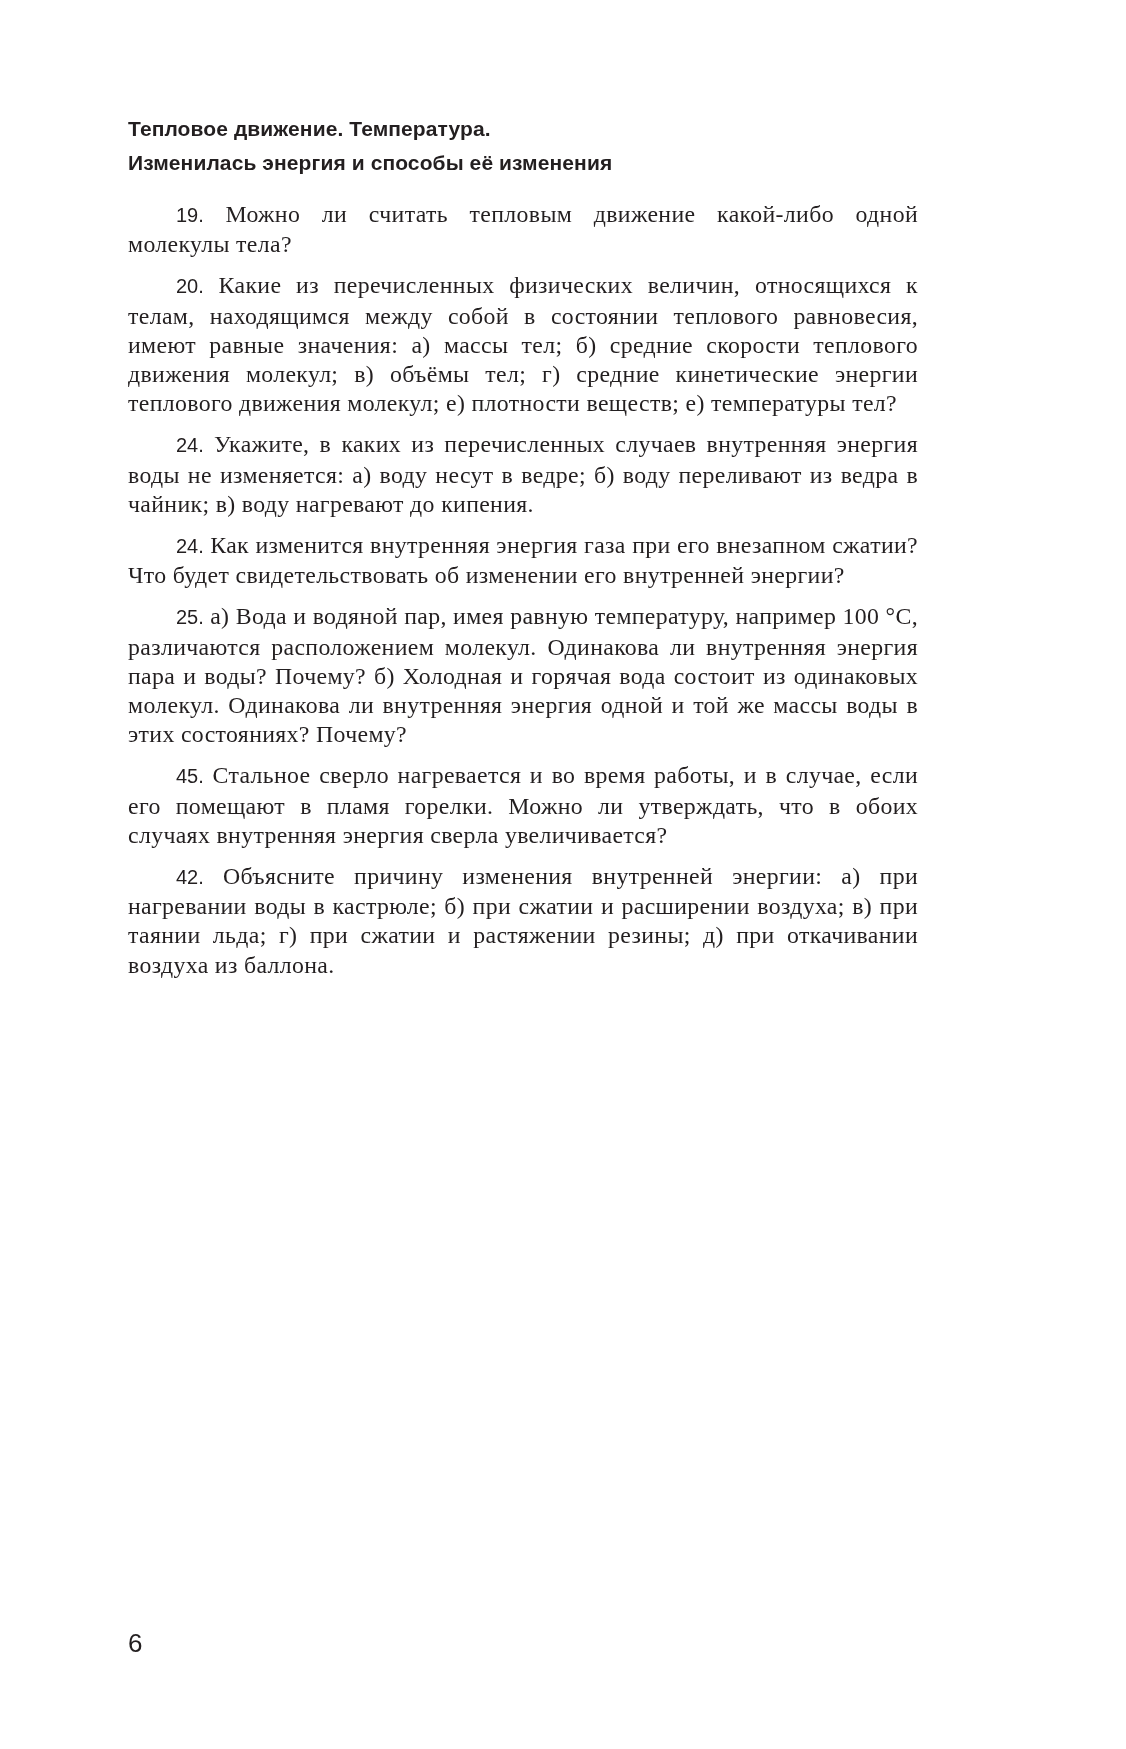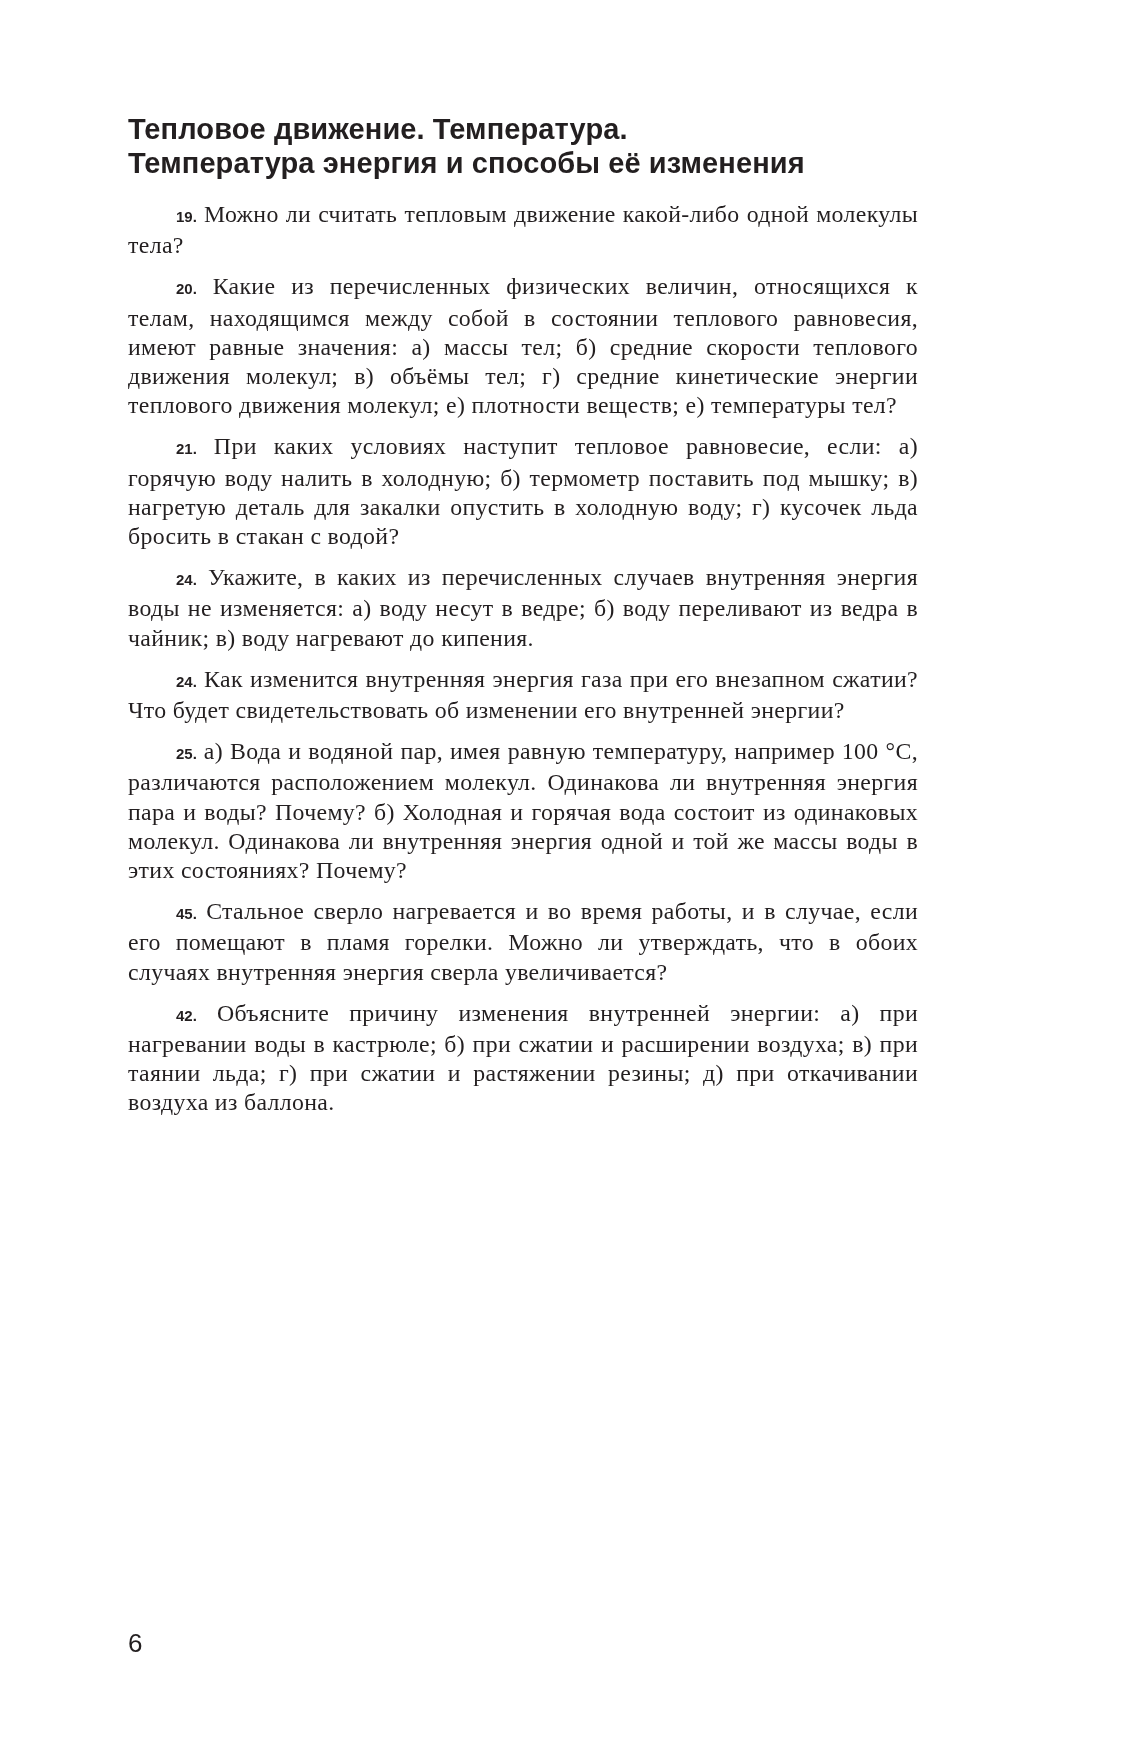--- a/index.html
+++ b/index.html
@@ -1,41 +1,40 @@
 <!DOCTYPE html>
 <html><head>
 <meta charset="utf-8">
 <style>
   html, body { margin: 0; padding: 0; background: #ffffff; }
   body { width: 1126px; height: 1749px; position: relative; overflow: hidden; color: #231f20; }
   .page { position: absolute; left: 128px; top: 112px; width: 790px; }
   .title {
     font-family: "Liberation Sans", sans-serif; font-weight: bold;
-    font-size: 29px; line-height: 34px; margin: 0 0 20px 0; letter-spacing: 0.1px;
+    font-size: 21px; line-height: 34px; margin: 0 0 20px 0; letter-spacing: 0.1px;
   }
   .task {
     font-family: "Liberation Serif", serif; font-size: 23.8px; line-height: 29.2px;
     text-align: justify; text-indent: 48px; margin: 0 0 12px 0; hyphens: manual;
     letter-spacing: 0.35px;
   }
-  .num { font-family: "Liberation Sans", sans-serif; font-weight: bold; font-size: 15px; letter-spacing: 0; }
+  .num { font-family: "Liberation Sans", sans-serif; font-weight: normal; font-size: 20px; letter-spacing: 0; }
   .pagenum { position: absolute; left: 128px; top: 1628px; font-family: "Liberation Sans", sans-serif; font-size: 26px; }
 </style>
 </head>
 <body>
 
 <div class="page">
   <h2 class="title">
     <span>Тепловое движение. Температура.</span><br>
-    <span>Температура энергия и способы её изменения</span>
+    <span>Изменилась энергия и способы её изменения</span>
   </h2>
 
   <p class="task"><span class="num">19.</span> <span>Можно ли считать тепловым движение какой-либо одной молекулы тела?</span></p>
   <p class="task"><span class="num">20.</span> <span>Какие из перечисленных физических величин, от­носящихся к телам, находящимся между собой в состоя­нии теплового равновесия, имеют равные значения: а) мас­сы тел; б) средние скорости теплового движения молекул; в) объёмы тел; г) средние кинетические энергии теплово­го движения молекул; е) плотности веществ; е) температу­ры тел?</span></p>
-  <p class="task"><span class="num">21.</span> <span>При каких условиях наступит тепловое равновесие, если: а) горячую воду налить в холодную; б) термометр поставить под мышку; в) нагретую деталь для закалки опу­стить в холодную воду; г) кусочек льда бросить в стакан с водой?</span></p>
   <p class="task"><span class="num">24.</span> <span>Укажите, в каких из перечисленных случаев вну­тренняя энергия воды не изменяется: а) воду несут в ведре; б) воду переливают из ведра в чайник; в) воду нагревают до кипения.</span></p>
   <p class="task"><span class="num">24.</span> <span>Как изменится внутренняя энергия газа при его вне­запном сжатии? Что будет свидетельствовать об изменении его внутренней энергии?</span></p>
   <p class="task"><span class="num">25.</span> <span>а) Вода и водяной пар, имея равную температуру, на­пример 100 °С, различаются расположением молекул. Оди­накова ли внутренняя энергия пара и воды? Почему? б) Хо­лодная и горячая вода состоит из одинаковых молекул. Оди­накова ли внутренняя энергия одной и той же массы воды в этих состояниях? Почему?</span></p>
   <p class="task"><span class="num">45.</span> <span>Стальное сверло нагревается и во время работы, и в случае, если его помещают в пламя горелки. Можно ли утверждать, что в обоих случаях внутренняя энергия сверла увеличивается?</span></p>
   <p class="task"><span class="num">42.</span> <span>Объясните причину изменения внутренней энер­гии: а) при нагревании воды в кастрюле; б) при сжатии и расширении воздуха; в) при таянии льда; г) при сжатии и растяжении резины; д) при откачивании воздуха из бал­лона.</span></p>
 </div>
 
 <div class="pagenum">6</div>
 
 </body></html>

